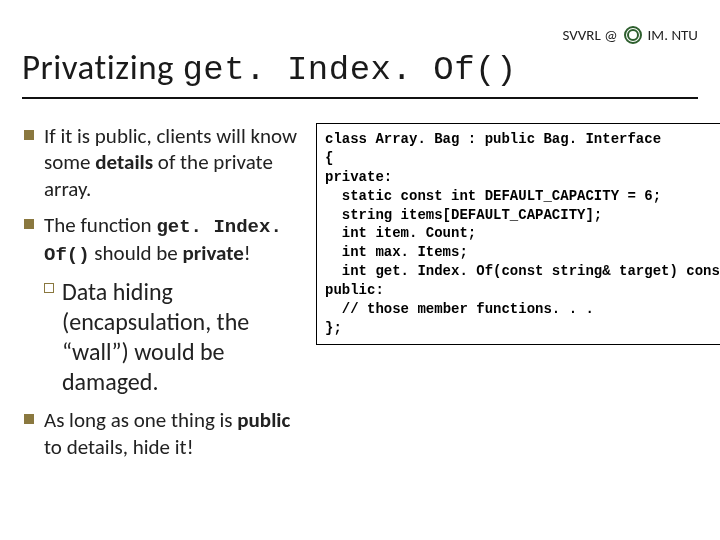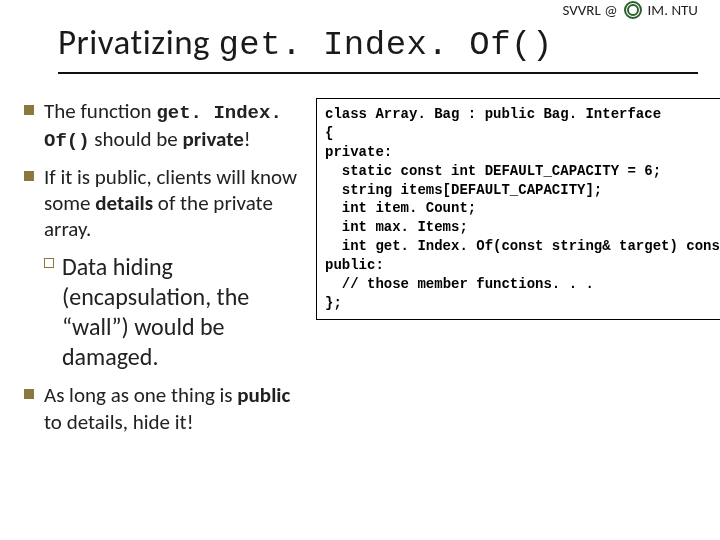--- a/index.html
+++ b/index.html
@@ -7,21 +7,21 @@
     width: 720px;
     height: 540px;
     background: #fff;
     font-family: Calibri, "Segoe UI", Arial, sans-serif;
     position: relative;
     overflow: hidden;
   }
   .slide {
     width: 720px;
     height: 540px;
-    padding: 1px 22px 0 22px;
+    padding: 26px 22px 0 22px;
     position: relative;
   }
   .header-top {
     display: flex;
     justify-content: flex-end;
     align-items: center;
     font-size: 15px;
     color: #222;
     gap: 6px;
     margin-bottom: 2px;
@@ -39,21 +39,20 @@
     content: "";
     position: absolute;
     width: 8px; height: 8px;
     border: 2px solid #2e5f2e;
     border-radius: 50%;
   }
   .title-wrap {
     padding-bottom: 8px;
     border-bottom: 2.5px solid #111;
     margin-bottom: 24px;
-    margin-left: 36px;
   }
   .title {
     font-size: 35px;
     font-weight: 400;
     color: #1a1a1a;
     letter-spacing: 0.5px;
   }
   .title .mono { font-family: "Courier New", monospace; font-size: 34px; }
   .content-row {
     display: flex;
@@ -134,24 +133,24 @@
     <div class="title">
       <span>Privatizing </span><span class="mono">get. Index. Of()</span>
     </div>
   </div>
 
   <div class="content-row">
 
     <div class="bullets">
       <ul>
         <li class="l1">
-          <span>The function </span><span class="mono-in">get. Index. Of()</span><span> should be </span><span class="bold">private</span><span>!</span>
+          <span>If it is public, clients will know some </span><span class="bold">details</span><span> of the private array.</span>
         </li>
         <li class="l1">
-          <span>If it is public, clients will know some </span><span class="bold">details</span><span> of the private array.</span>
+          <span>The function </span><span class="mono-in">get. Index. Of()</span><span> should be </span><span class="bold">private</span><span>!</span>
         </li>
         <li class="l2">
           <span>Data hiding (encapsulation, the “wall”) would be damaged.</span>
         </li>
         <li class="l1">
           <span>As long as one thing is </span><span class="bold">public</span><span> to details, hide it!</span>
         </li>
       </ul>
     </div>
 

